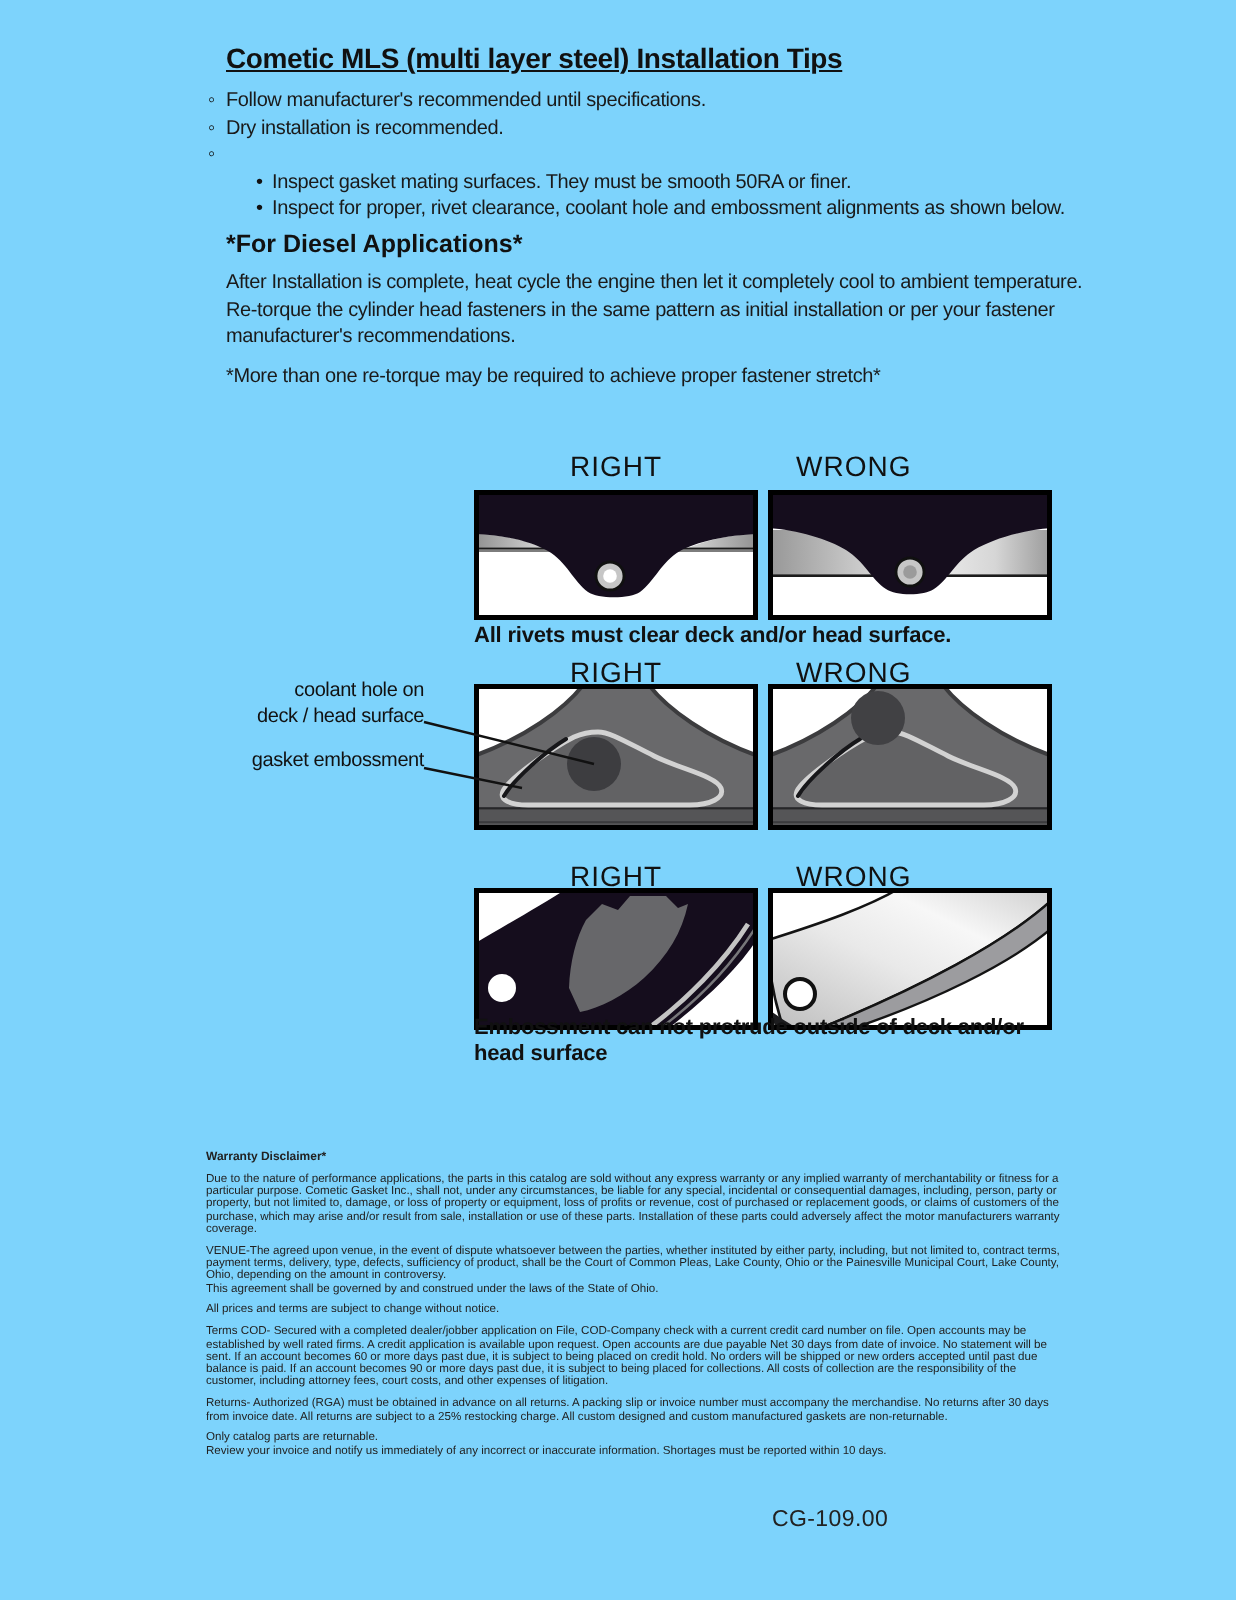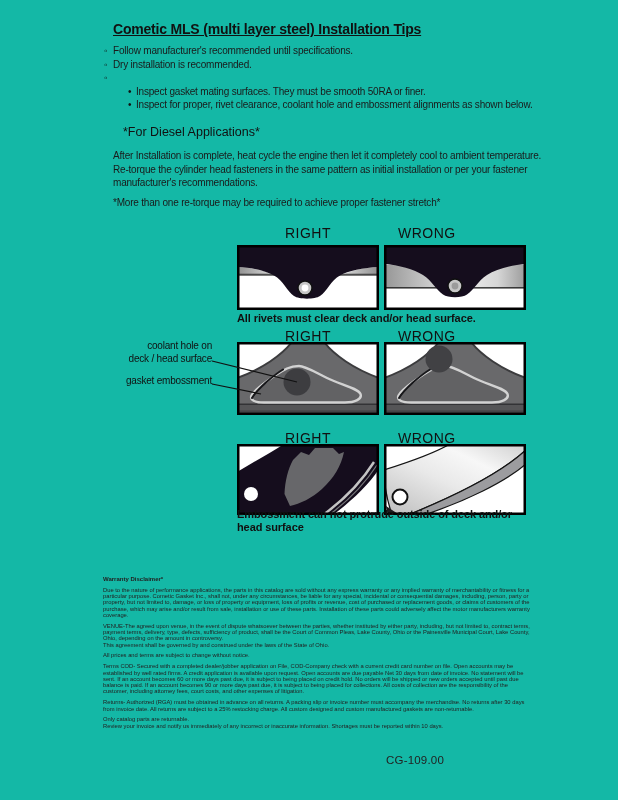--- a/index.html
+++ b/index.html
@@ -1,34 +1,34 @@
 <!DOCTYPE html>
 <html><head>
 <meta charset="utf-8">
 <style>
   html,body{margin:0;padding:0;background:#e8e8e8;}
   #page{
-    position:relative;width:618px;height:800px;background:#14b8a6;
+    position:relative;width:618px;height:800px;background:#7dd3fc;
     font-family:"Liberation Sans", sans-serif;color:#1a1a1a;overflow:hidden;
     margin:0 auto;
   }
   
   #title{
     position:absolute;left:113px;top:21px;font-size:14px;font-weight:bold;
     letter-spacing:-0.2px;text-decoration:underline;color:#111;
   }
   
   #tips{position:absolute;left:104px;top:44px;width:470px;font-size:10px;letter-spacing:-0.2px;line-height:13.5px;}
   .tip{display:flex;}
   .tip .marker{width:9px;flex:0 0 9px;color:#111;}
   .tip.sub{margin-left:24px;}
   .tip.sub .marker{width:8px;flex:0 0 8px;}
   
   #diesel{position:absolute;left:113px;top:115px;width:432px;}
-  #diesel h2{margin:10px;font-size:12.5px;font-weight:normal;color:#111;}
+  #diesel h2{margin:0;font-size:12.5px;font-weight:bold;color:#111;}
   #diesel p{margin:6px 0 0 0;font-size:10px;letter-spacing:-0.2px;line-height:13.5px;}
   
   .dlabel{position:absolute;font-size:14px;font-weight:normal;letter-spacing:0.5px;color:#111;}
   .dlabel.ctr{width:142px;text-align:center;}
   .dbox{position:absolute;}
   .dbox svg{display:block;}
   .dcap{position:absolute;left:237px;font-size:11px;font-weight:bold;letter-spacing:-0.1px;color:#111;line-height:13px;}
   .ann{position:absolute;left:60px;width:152px;text-align:right;font-size:10px;letter-spacing:-0.2px;line-height:12.5px;color:#111;}
   #leaders{position:absolute;left:205px;top:338px;}
   

